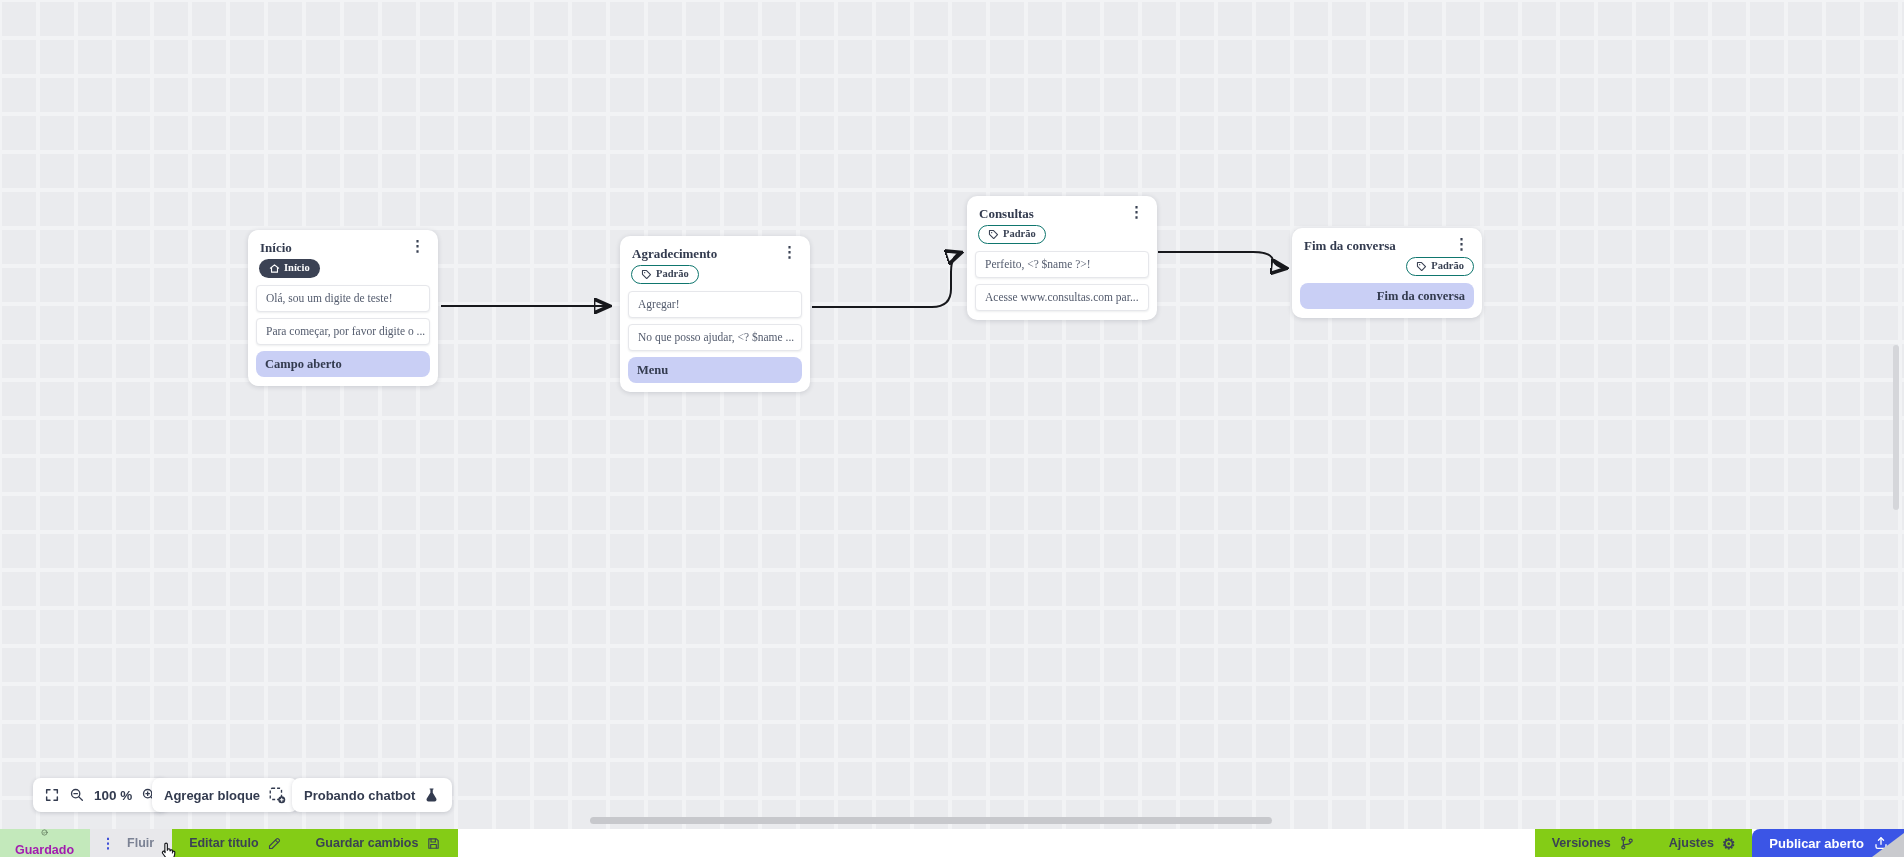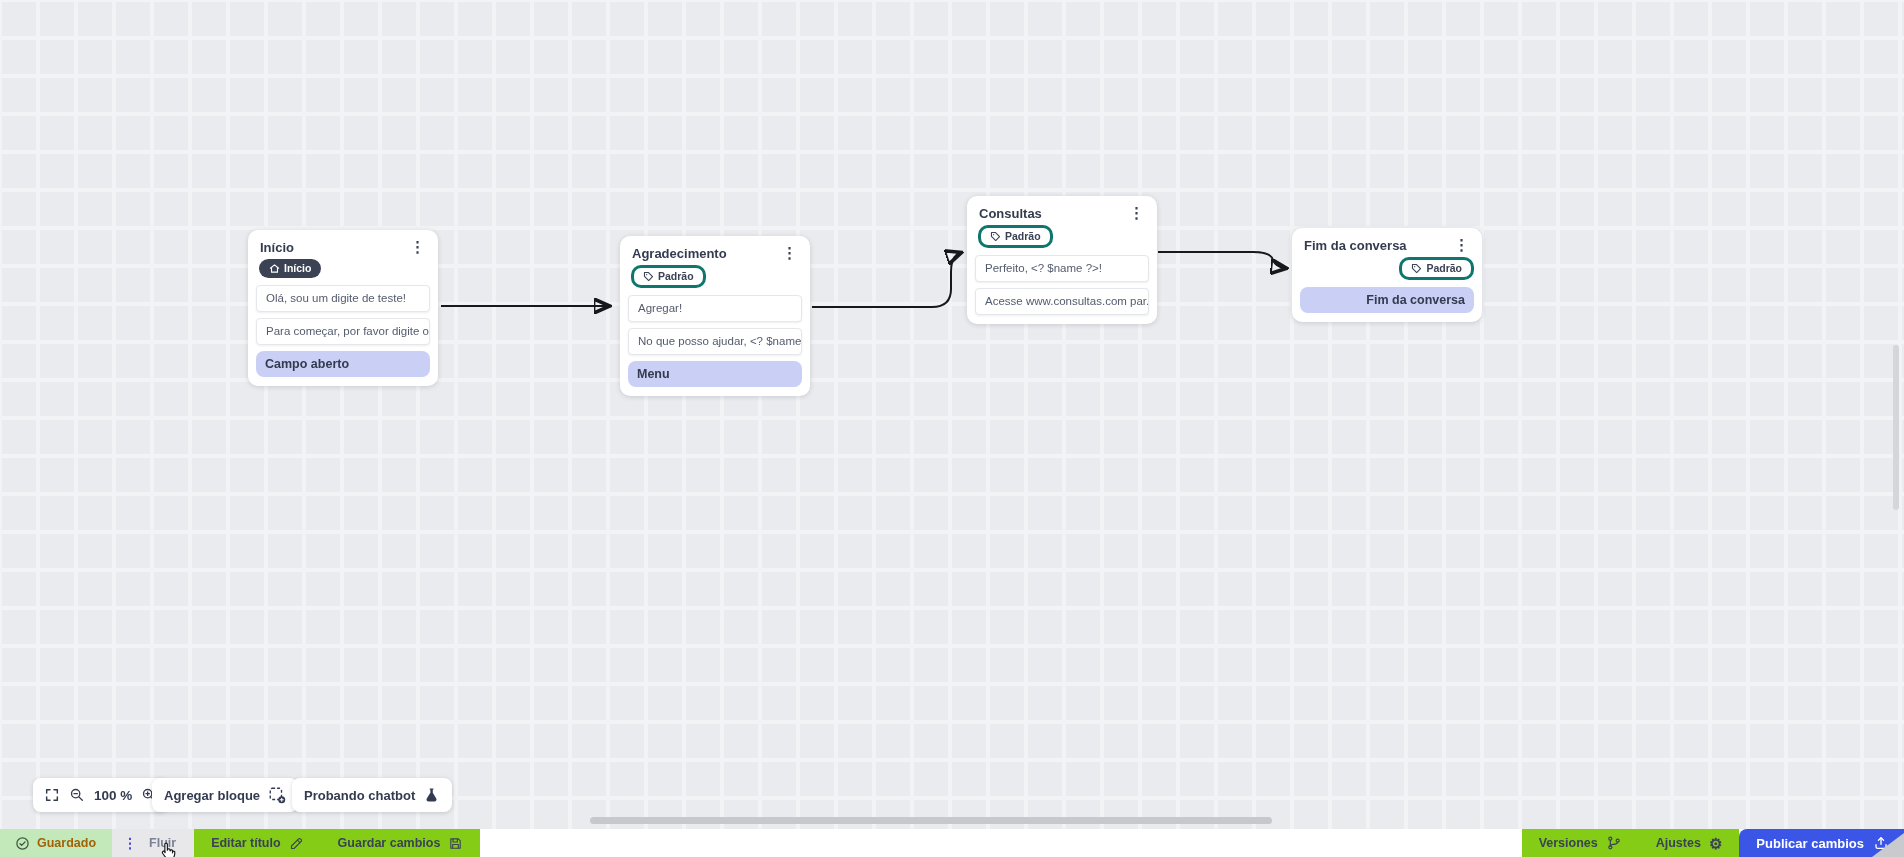--- a/index.html
+++ b/index.html
@@ -22,31 +22,32 @@
     background-position:-2px -2px;
   }
   .edges { position:absolute; left:0; top:0; pointer-events:none; }
   .edges path { stroke:#17181c; stroke-width:2; fill:none; }
 
   
   .node {
     position:absolute; width:190px; background:#ffffff; border-radius:10px;
     box-shadow:0 1px 5px rgba(30,35,55,.16);
     padding:8px 8px 9px 8px;
+    font-family:Liberation Serif, serif;
   }
   .node-header { display:flex; justify-content:space-between; align-items:flex-start; padding:2px 3px 0 4px; height:17px; }
   .node-title { font-size:13px; font-weight:bold; color:#333b4f; line-height:15px; white-space:nowrap; }
   .kebab { font-size:15px; font-weight:bold; color:#3a4254; line-height:13px; cursor:pointer; padding:0 2px; }
   .badge {
     display:inline-flex; align-items:center; gap:4px;
     font-size:10.5px; font-weight:bold; border-radius:10px;
     margin:4px 0 7px 3px; line-height:1;
   }
   .badge-start { background:#3b4254; color:#ffffff; padding:4px 10px; }
-  .badge-default { background:#ffffff; color:#3a4254; border:3px solid #0f766e; padding:3px 9px; }
+  .badge-default { background:#ffffff; color:#3a4254; border:1px solid #0f766e; padding:3px 9px; }
   .msg {
     background:#ffffff; border:1px solid #e6e7eb; border-radius:4px;
     box-shadow:0 1px 2px rgba(30,35,55,.08);
     padding:6px 9px 6px 9px; margin-bottom:6px;
     font-size:11.5px; color:#535b6d; line-height:13px;
     white-space:nowrap; overflow:hidden;
   }
   .action {
     background:#c9cff5; border-radius:8px; padding:6px 9px;
     font-size:12.5px; font-weight:bold; color:#333b4f; line-height:14px;
@@ -70,21 +71,21 @@
   
   .hscroll-thumb { position:absolute; left:590px; top:817px; width:682px; height:7px; background:#c7c8cc; border-radius:4px; }
   .vscroll-thumb { position:absolute; left:1893px; top:345px; width:6px; height:165px; background:#d5d6da; border-radius:3px; }
 
   
   .statusbar {
     position:absolute; left:0; bottom:0; width:1904px; height:28px;
     background:#ffffff; display:flex; align-items:stretch;
     font-size:12.5px; font-weight:bold; color:#3a4254;
   }
-  .saved { background:#c3e9bb; color:#a16207; display:flex; align-items:center; gap:7px; padding:0 16px 0 15px; }
+  .saved { background:#c3e9bb; color:#a21caf; display:flex; align-items:center; gap:7px; padding:0 16px 0 15px;flex-direction:column; }
   .flow-tab { background:#e8e8eb; color:#7b8294; display:flex; align-items:center; gap:12px; padding:0 18px 0 11px; cursor:pointer; }
   .flow-tab .kebab-handle { color:#4050d8; font-size:14px; font-weight:bold; }
   .bar-item { display:flex; align-items:center; gap:8px; padding:0 17px; cursor:pointer; background:#84cc16; }
   .bar-spacer { flex:1 1 auto; }
   .publish {
     background:#3b55e6; color:#ffffff; border:none; font-family:inherit;
     font-size:13px; font-weight:bold; display:flex; align-items:center; gap:9px;
     padding:0 15px 0 17px; border-top-left-radius:8px; cursor:pointer;
   }
   .gear-glyph { font-size:15px; line-height:1; }
@@ -263,21 +264,21 @@
           <circle cx="17.5" cy="8.5" r="2.3"></circle>
         <path d="M6.5 7.8 v8.4"></path>
           <path d="M17.5 10.8 c0 4.5 -11 2.4 -11 5.4"></path>
       </svg>
     </div>
     <div class="bar-item">
       <span>Ajustes</span>
       <span class="gear-glyph">⚙</span>
     </div>
     <button class="publish">
-      <span>Publicar cambios</span>
+      <span>Publicar aberto</span>
       <svg width="16" height="16" viewBox="0 0 24 24" fill="none" stroke="#ffffff" stroke-width="2" stroke-linecap="round" stroke-linejoin="round">
         <path d="M12 14 V4.5"></path>
           <path d="M8.2 8 L12 4.2 15.8 8"></path>
           <path d="M4.5 14.5 v3 a2.5 2.5 0 0 0 2.5 2.5 h10 a2.5 2.5 0 0 0 2.5-2.5 v-3"></path>
       </svg>
     </button>
   </div>
 
   <div class="corner-fold"></div>
 

